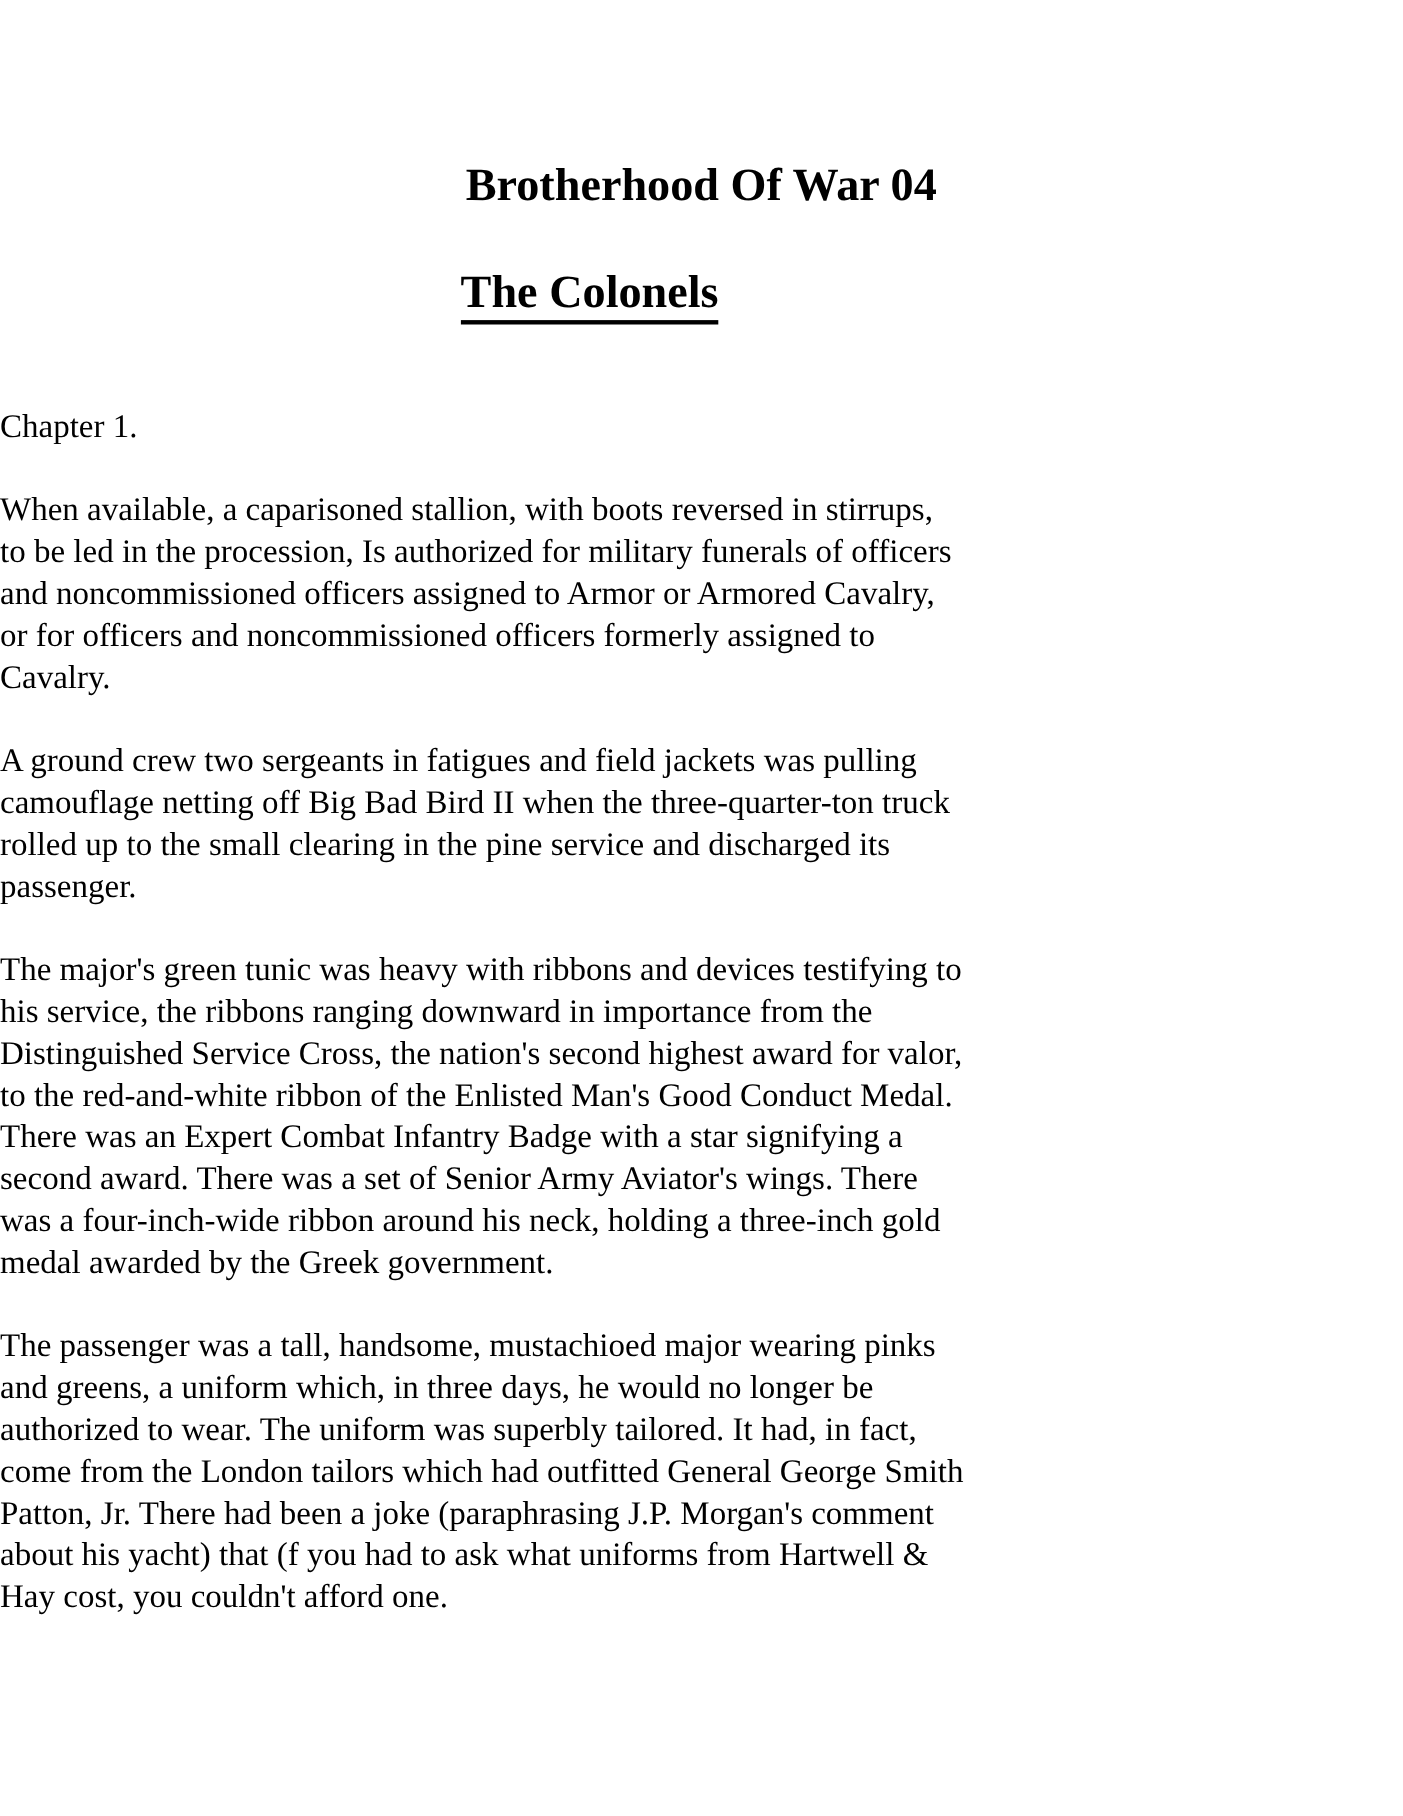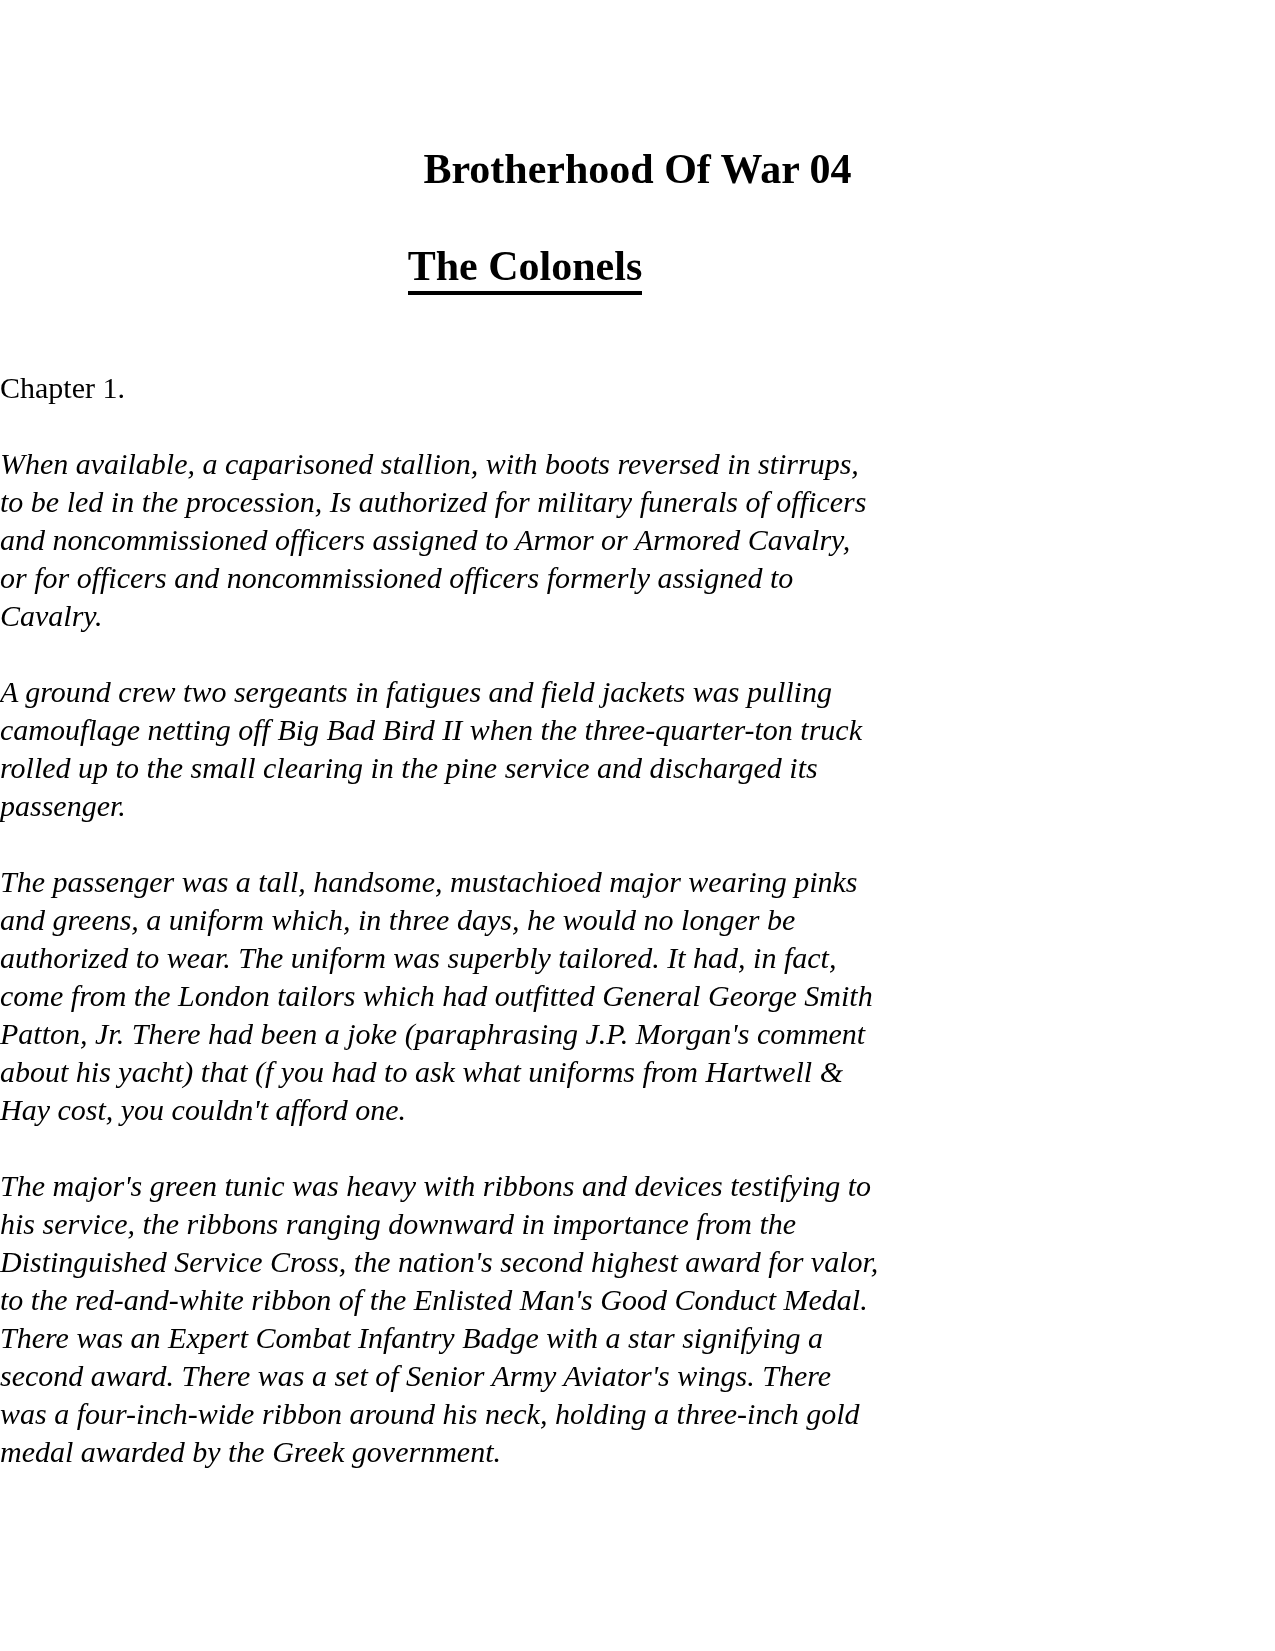--- a/index.html
+++ b/index.html
@@ -24,21 +24,21 @@
   .doc-title {
     margin: 0;
     width: 1275px;
     text-align: center;
     font-size: 42px;
     line-height: 48px;
     font-weight: bold;
     letter-spacing: 0px;
   }
   .doc-subtitle-row {
-    margin: 49px 0 0 4px;
+    margin: 49px 0 0 15px;
     width: 1042px;
     text-align: center;
     font-size: 42px;
     line-height: 48px;
     font-weight: bold;
   }
   .doc-subtitle-row .underlined {
     display: inline-block;
     border-bottom: 4px solid #000000;
     padding-bottom: 1px;
@@ -50,21 +50,20 @@
     margin: 74px 0 0 0;
     font-size: 30px;
     line-height: 38px;
     white-space: pre;
   }
   .para {
     margin: 38px 0 0 0;
     font-size: 30px;
     line-height: 38px;
     white-space: pre;
-    font-style: italic;
   }
 </style>
 </head>
 <body>
 
 <div class="page">
 
   <h1 class="doc-title">Brotherhood Of War 04</h1>
 
   <div class="doc-subtitle-row">
@@ -79,31 +78,31 @@
 to be led in the procession, Is authorized for military funerals of officers
 and noncommissioned officers assigned to Armor or Armored Cavalry,
 or for officers and noncommissioned officers formerly assigned to
 Cavalry.</p>
 
     <p class="para">A ground crew two sergeants in fatigues and field jackets was pulling
 camouflage netting off Big Bad Bird II when the three-quarter-ton truck
 rolled up to the small clearing in the pine service and discharged its
 passenger.</p>
 
-    <p class="para">The passenger was a tall, handsome, mustachioed major wearing pinks
-and greens, a uniform which, in three days, he would no longer be
-authorized to wear. The uniform was superbly tailored. It had, in fact,
-come from the London tailors which had outfitted General George Smith
-Patton, Jr. There had been a joke (paraphrasing J.P. Morgan's comment
-about his yacht) that (f you had to ask what uniforms from Hartwell &amp;
-Hay cost, you couldn't afford one.</p>
-
     <p class="para">The major's green tunic was heavy with ribbons and devices testifying to
 his service, the ribbons ranging downward in importance from the
 Distinguished Service Cross, the nation's second highest award for valor,
 to the red-and-white ribbon of the Enlisted Man's Good Conduct Medal.
 There was an Expert Combat Infantry Badge with a star signifying a
 second award. There was a set of Senior Army Aviator's wings. There
 was a four-inch-wide ribbon around his neck, holding a three-inch gold
 medal awarded by the Greek government.</p>
 
+    <p class="para">The passenger was a tall, handsome, mustachioed major wearing pinks
+and greens, a uniform which, in three days, he would no longer be
+authorized to wear. The uniform was superbly tailored. It had, in fact,
+come from the London tailors which had outfitted General George Smith
+Patton, Jr. There had been a joke (paraphrasing J.P. Morgan's comment
+about his yacht) that (f you had to ask what uniforms from Hartwell &amp;
+Hay cost, you couldn't afford one.</p>
+
   </div>
 </div>
 
 </body></html>

